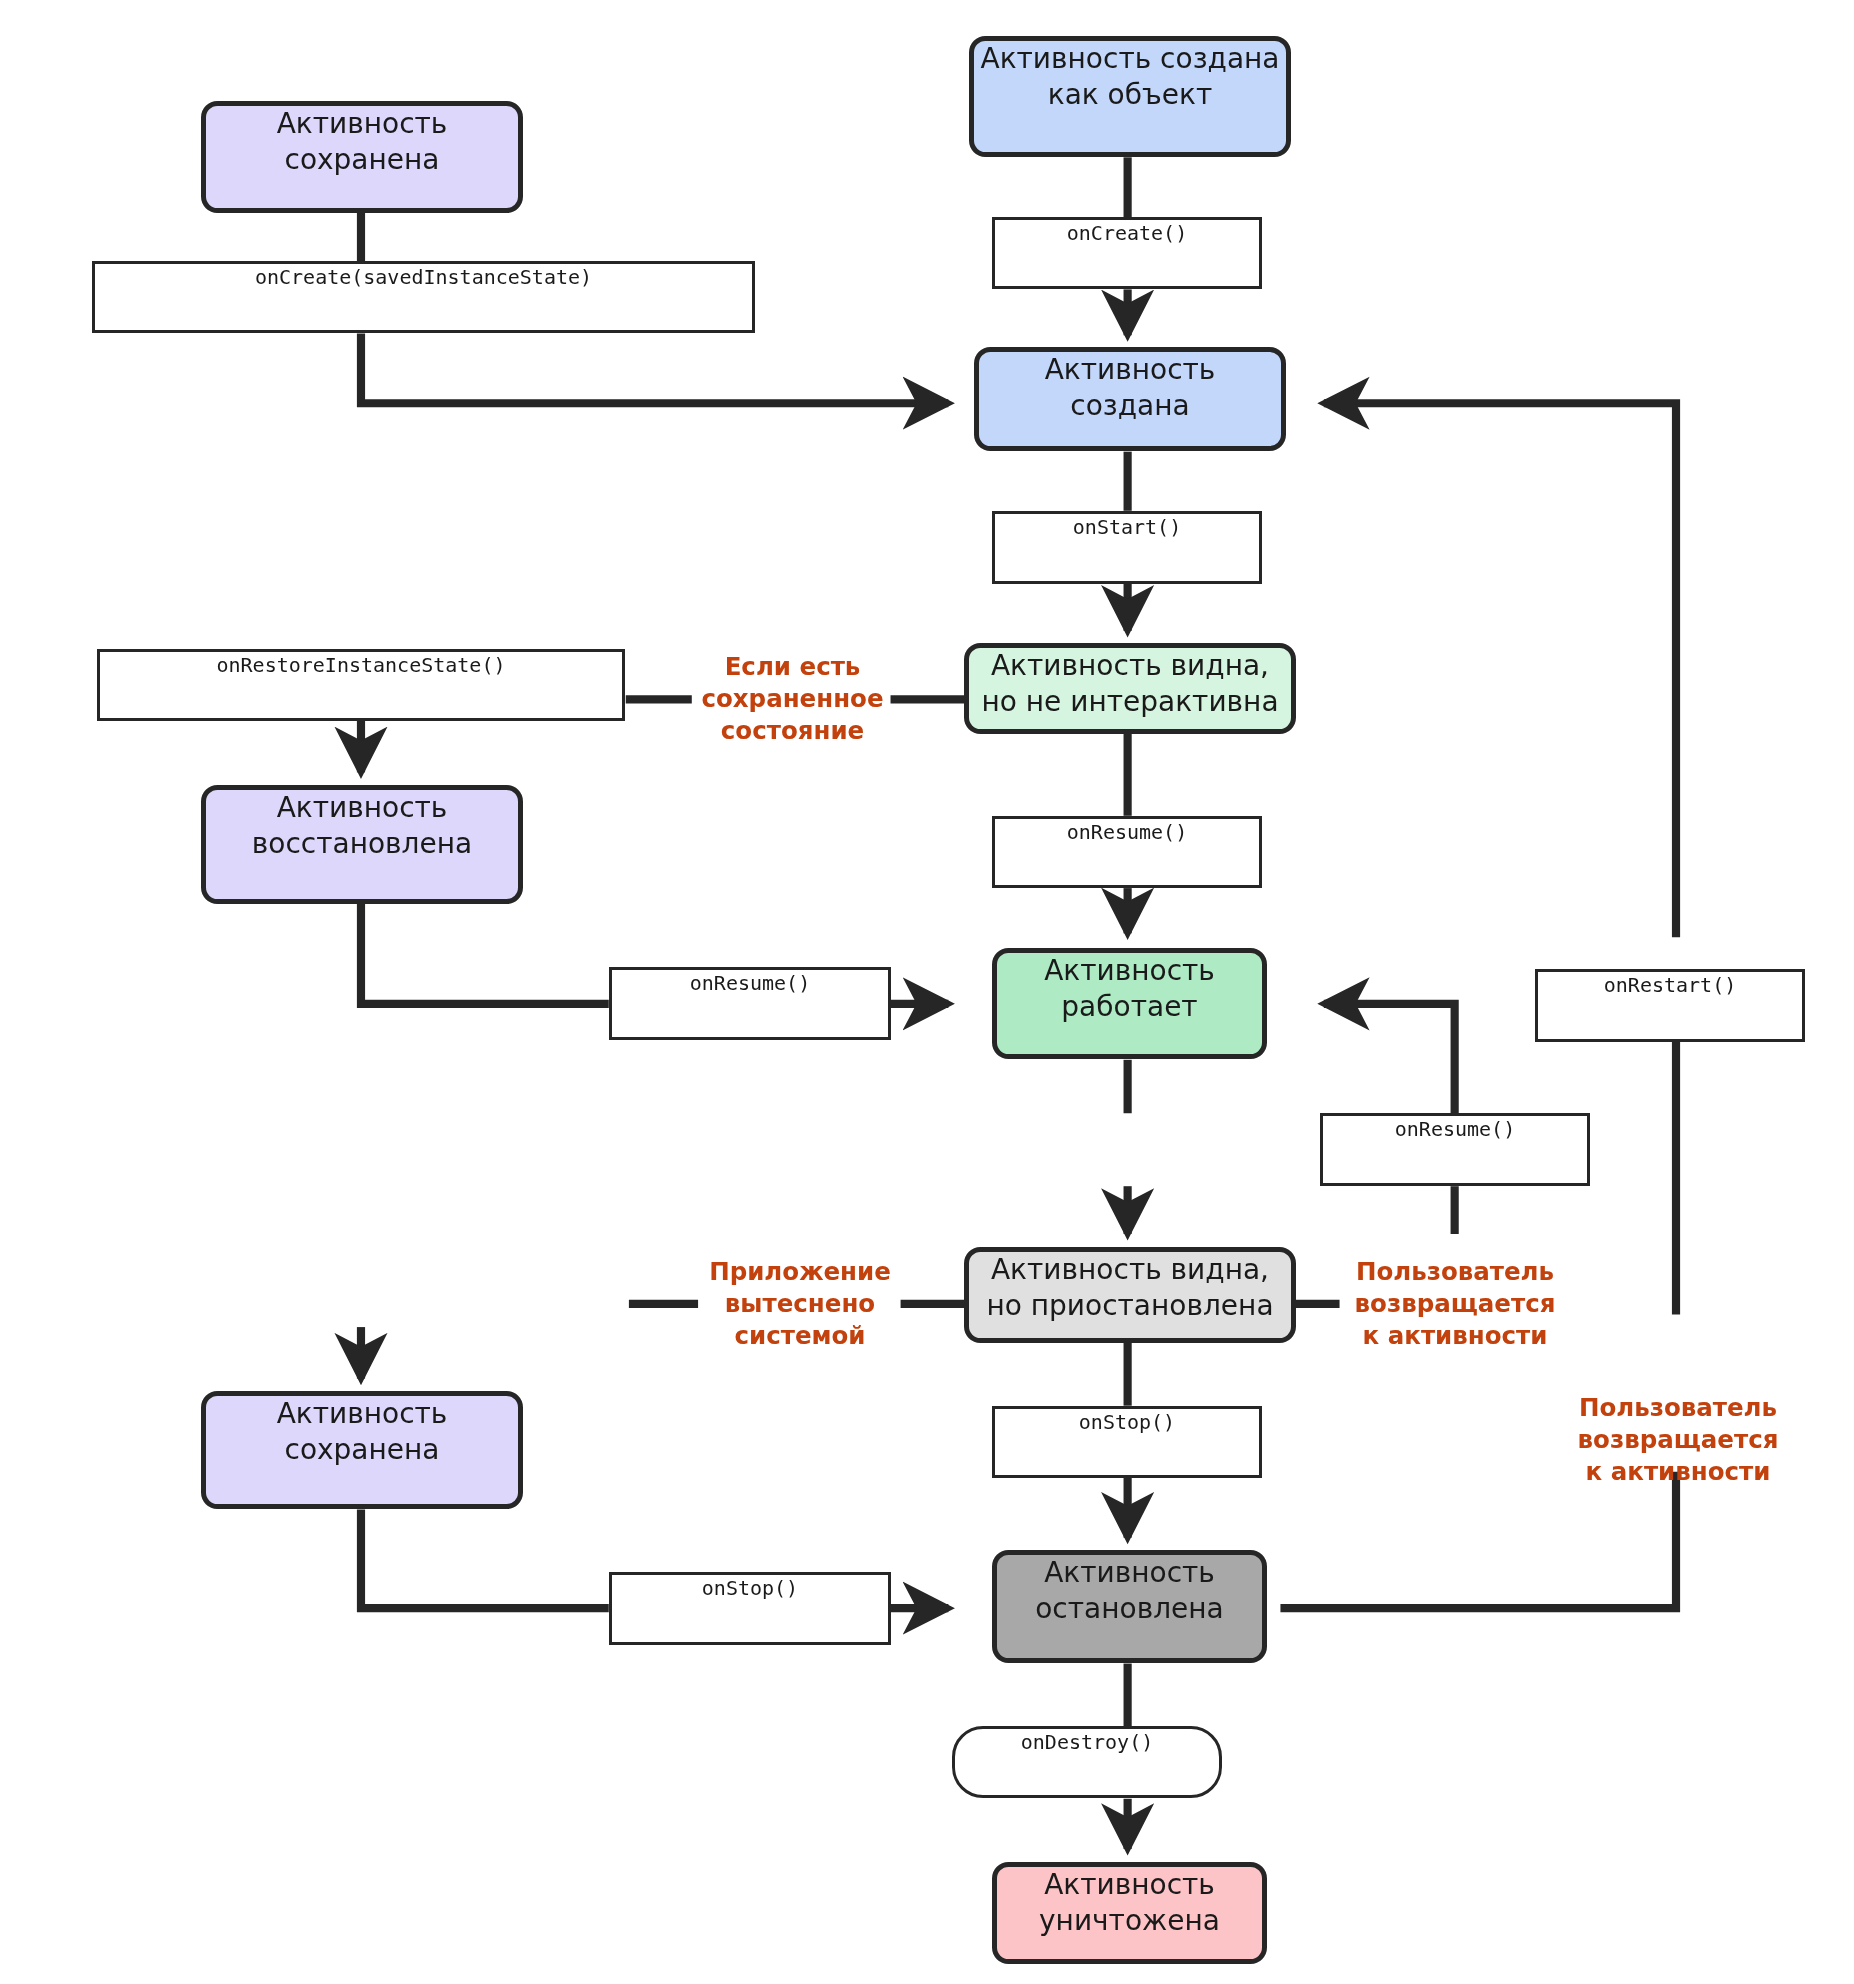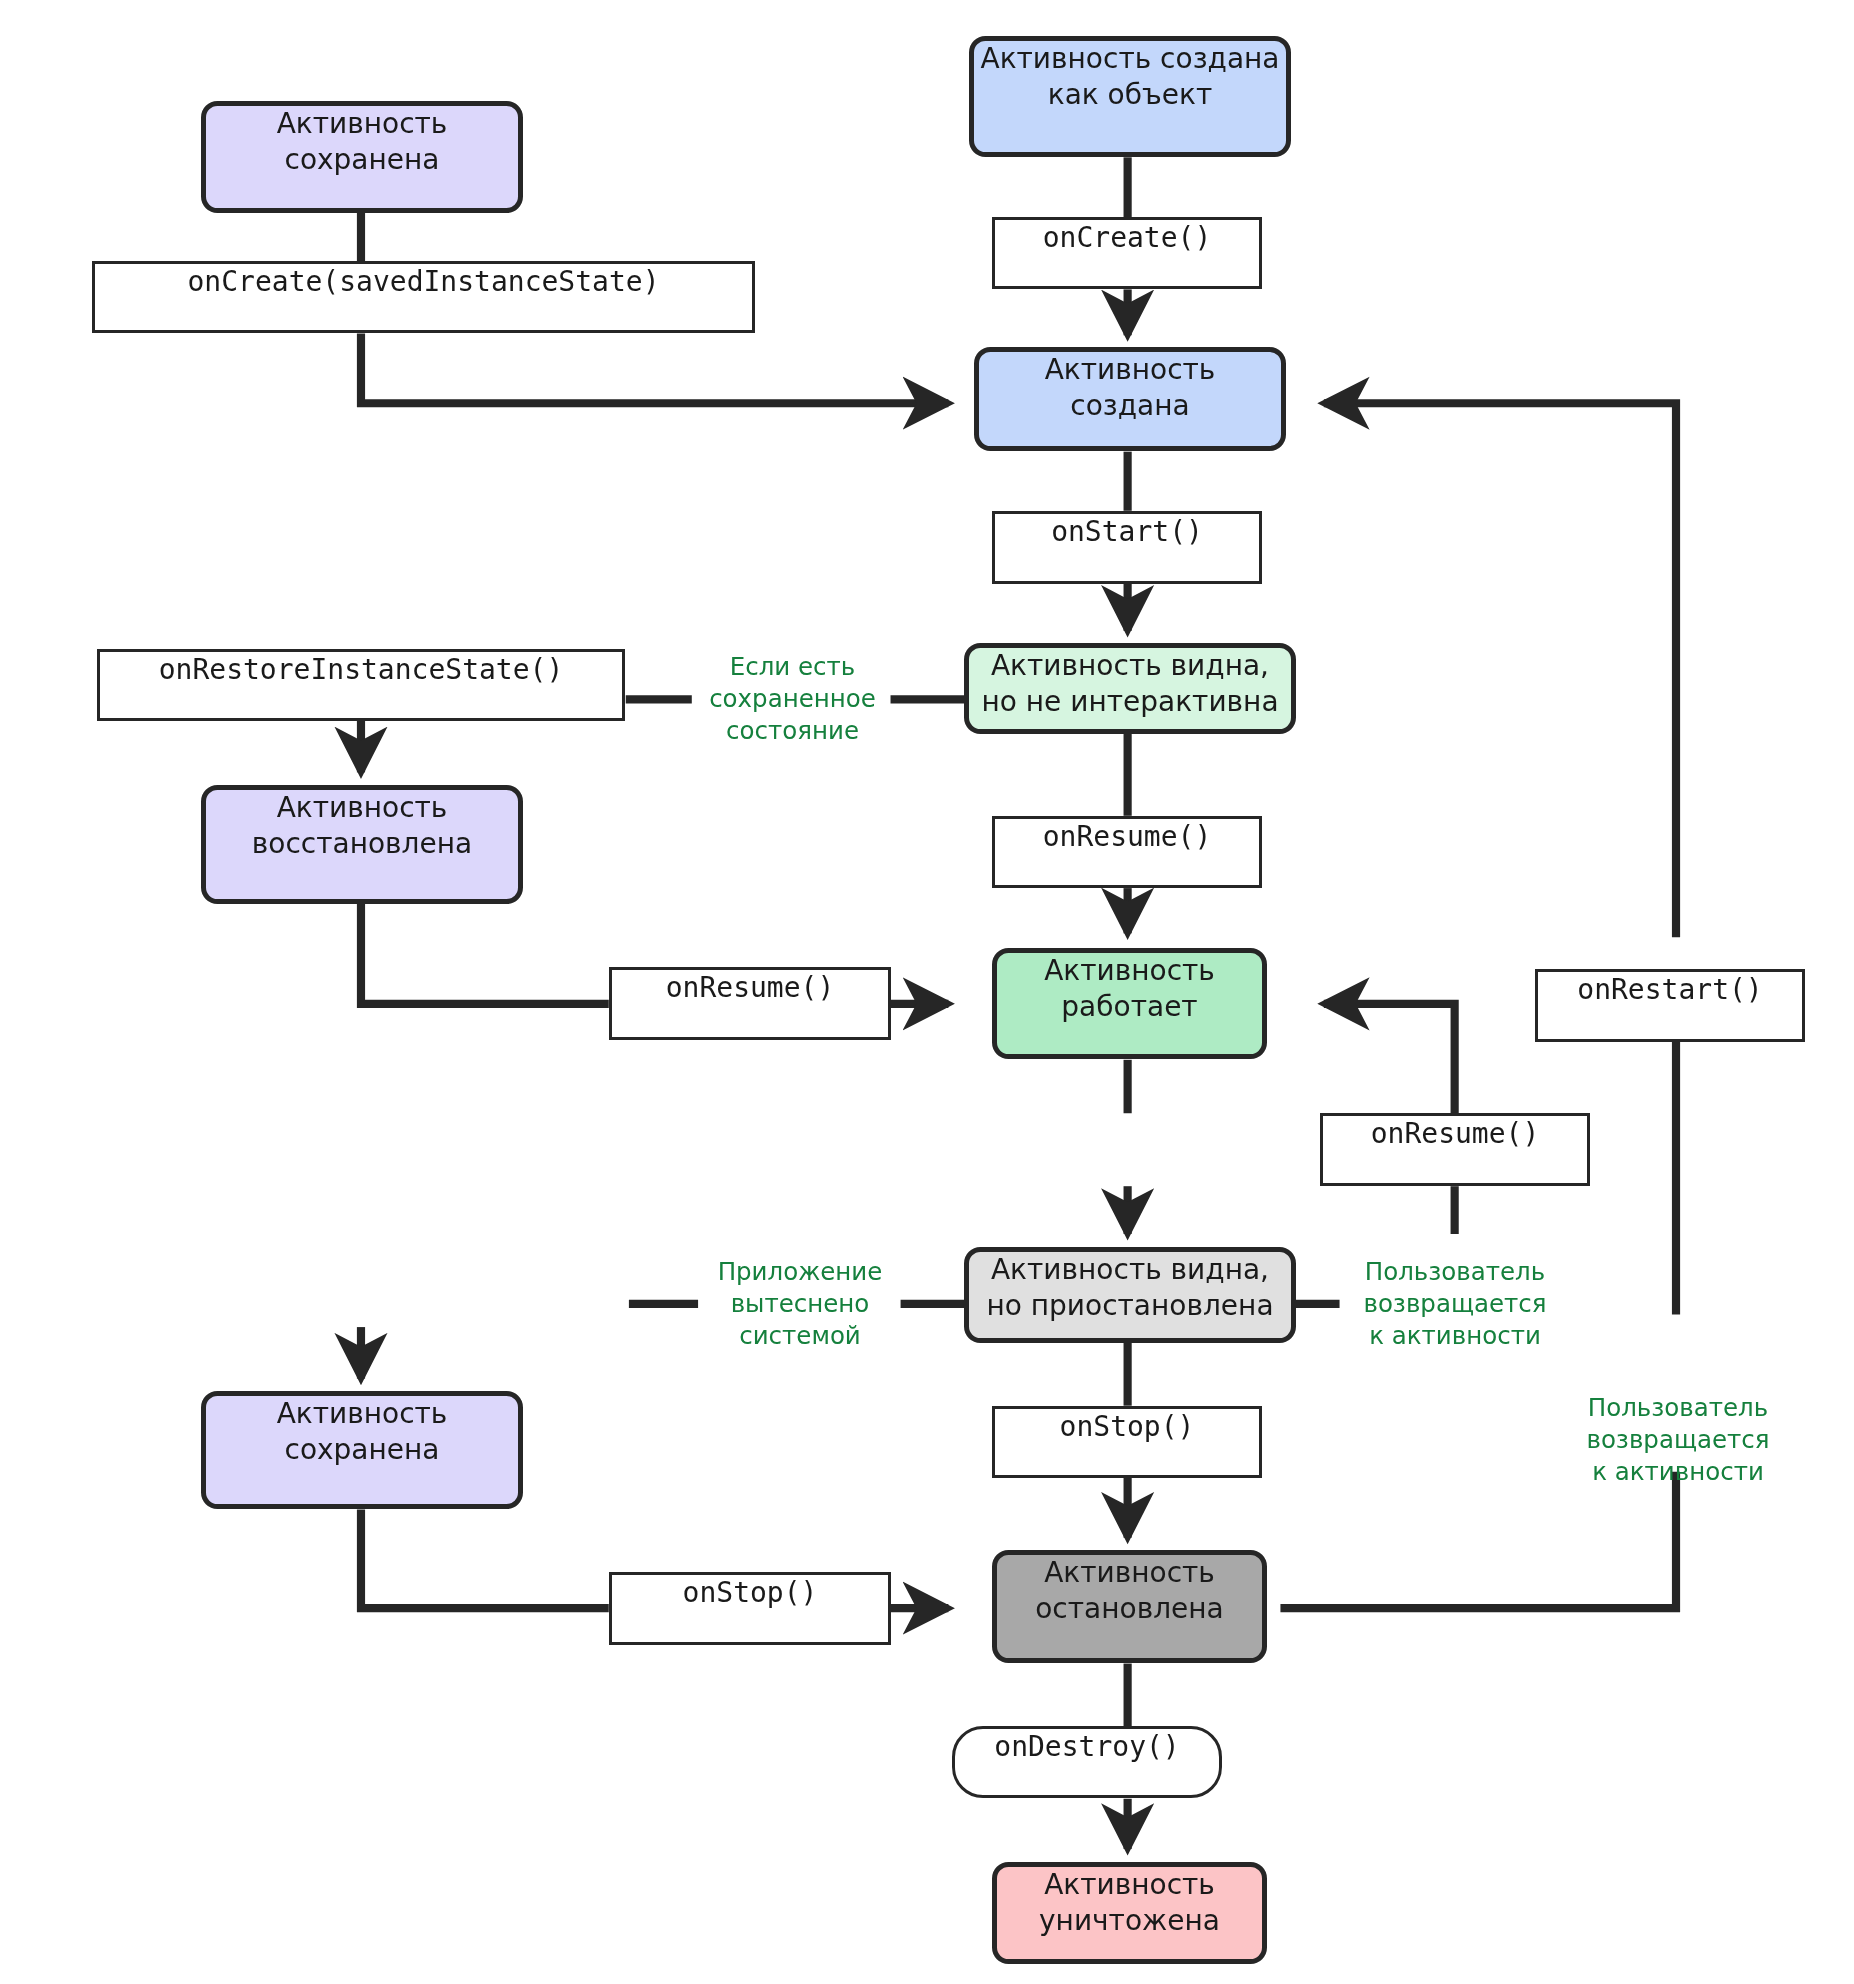--- a/index.html
+++ b/index.html
@@ -20,31 +20,32 @@
   
   .state{
     border:5.7px solid #262626;border-radius:16.4px;
     font-family:"DejaVu Sans", sans-serif;
     font-size:28px;
   }
   
   .callback{
     border:3.8px solid #262626;border-radius:0;background:#ffffff;
     font-family:"DejaVu Sans Mono", monospace;
-    font-size:28px;letter-spacing:0px;
+    font-size:20px;letter-spacing:0px;
   }
   
   .annot{
     position:absolute;box-sizing:border-box;
     display:flex;align-items:center;justify-content:flex-start;
     text-align:center;line-height:1.32;
     font-family:"DejaVu Sans", sans-serif;
-    font-size:24.5px;color:#15803d;
+    font-size:24.5px;color:#c2410c;
     background:transparent;border:0;
     z-index:6;
+    font-weight:bold;
   }
   .annot span{display:block;width:100%;}
   .node span{display:block;width:100%;}
 </style>
 </head>
 <body>
 
 <div id="stage">
 
   <svg id="wires" viewBox="0 0 2948 3156" xmlns="http://www.w3.org/2000/svg">

